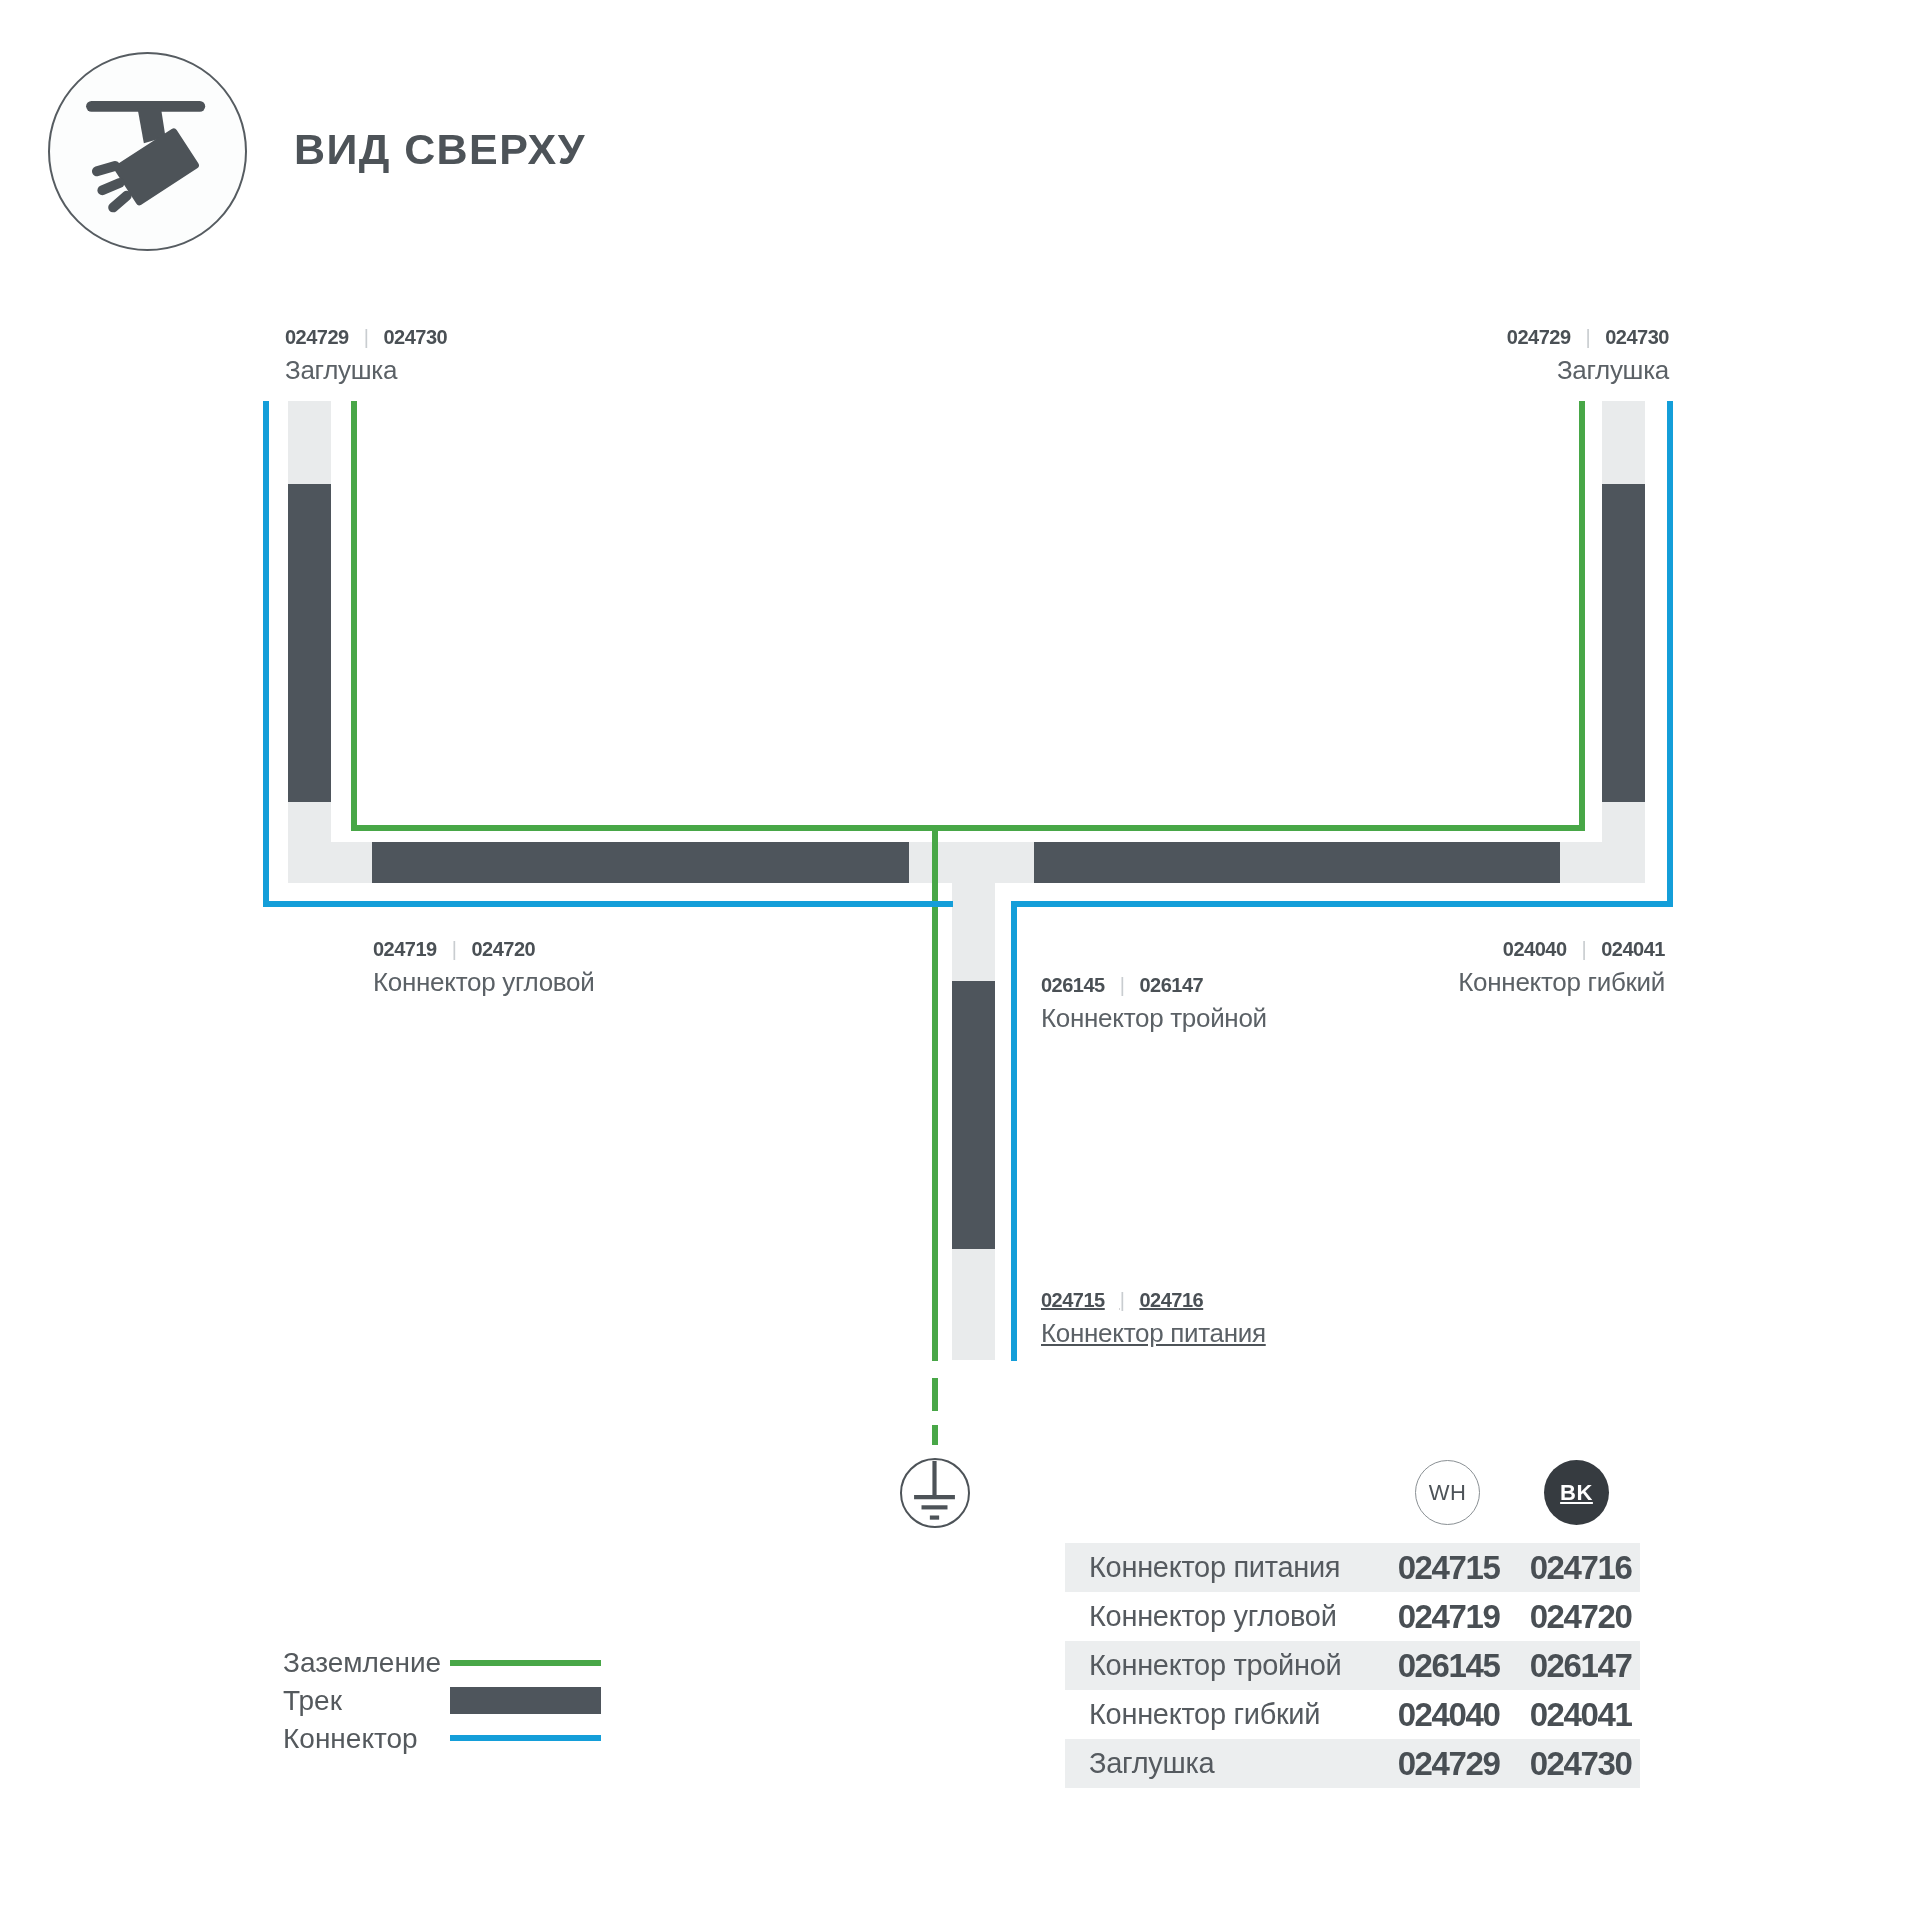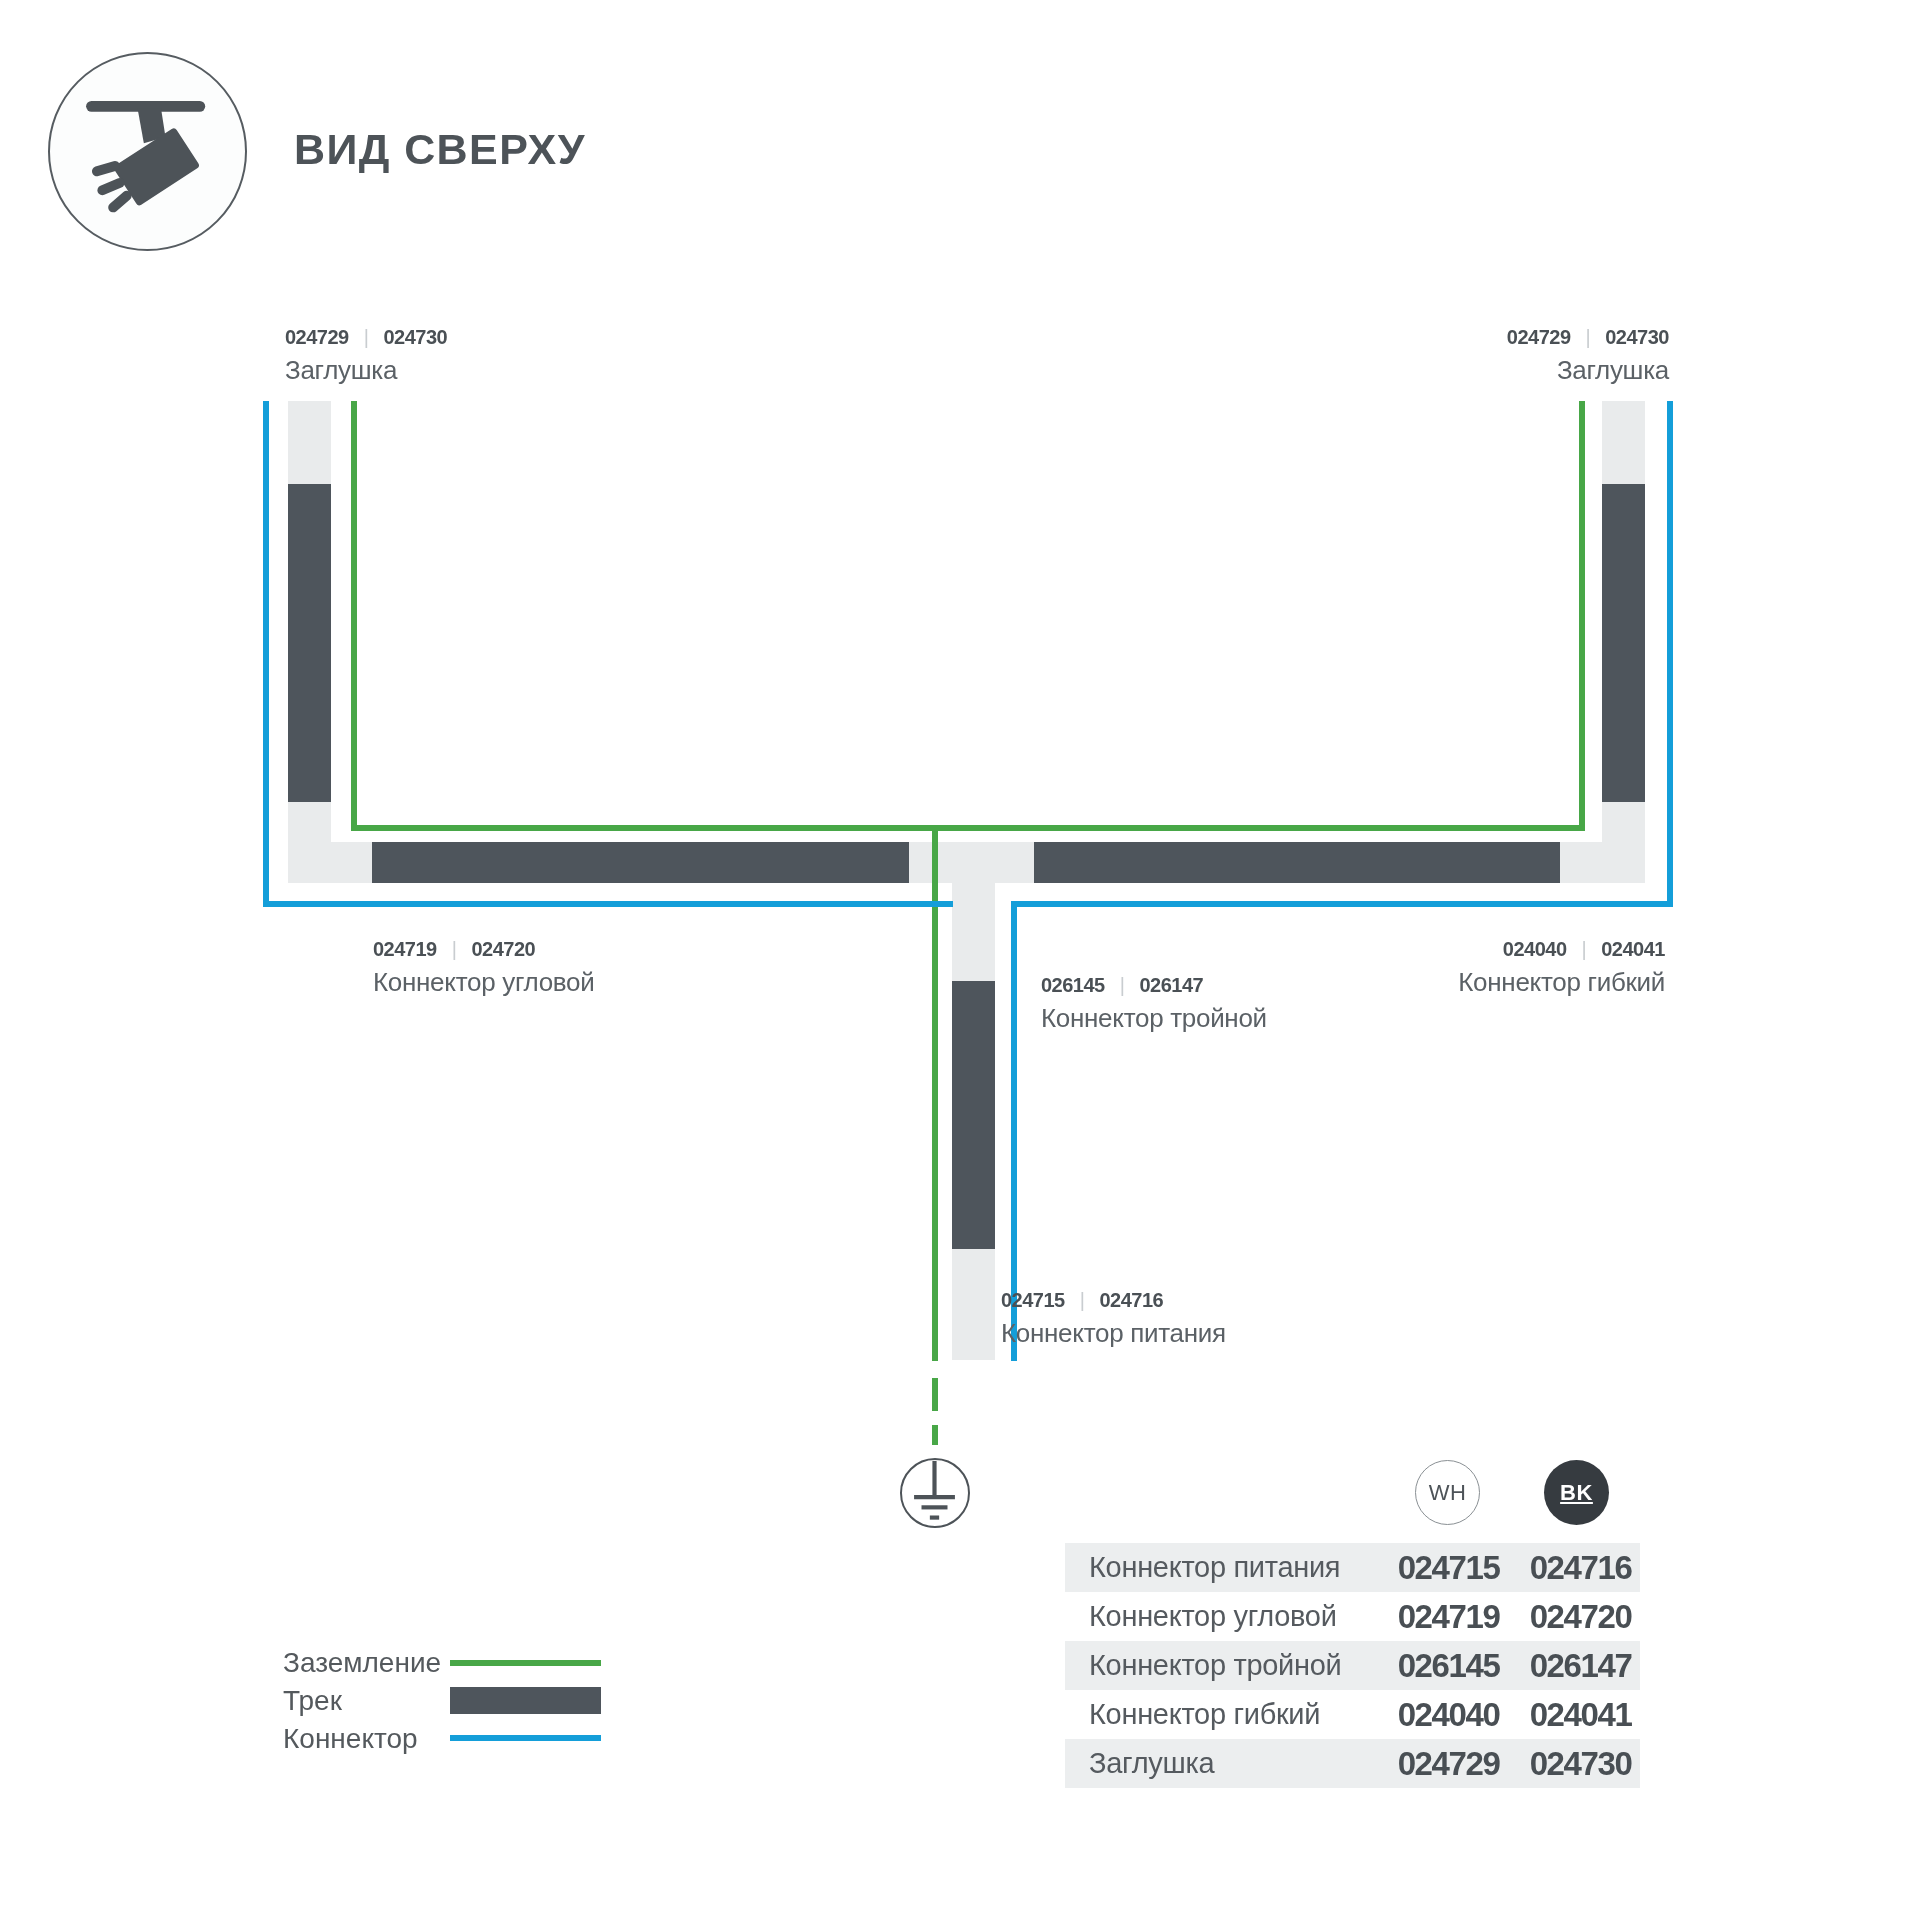--- a/index.html
+++ b/index.html
@@ -138,21 +138,21 @@
 <div class="abs lbl" style="left:1041px;top:933px;margin-top:36px;">
   <div class="codes"><span>026145</span><span class="divider">|</span><span>026147</span></div>
   <div class="nm">Коннектор тройной</div>
 </div>
 
 <div class="abs lbl right" style="right:264px;top:933px;">
   <div class="codes"><span>024040</span><span class="divider">|</span><span>024041</span></div>
   <div class="nm">Коннектор гибкий</div>
 </div>
 
-<div class="abs lbl" style="left:1001px;top:1284px;">
+<div class="abs lbl" style="left:1041px;top:1284px;text-decoration:underline;">
   <div class="codes"><span>024715</span><span class="divider">|</span><span>024716</span></div>
   <div class="nm">Коннектор питания</div>
 </div>
 
 <div class="abs legend-label" style="left:283px;top:1648px;">Заземление</div>
 <div class="abs w-green" style="left:450px;top:1660px;width:151px;height:5.6px;"></div>
 
 <div class="abs legend-label" style="left:283px;top:1686px;">Трек</div>
 <div class="abs t-dark" style="left:450px;top:1687px;width:151px;height:27px;"></div>
 

